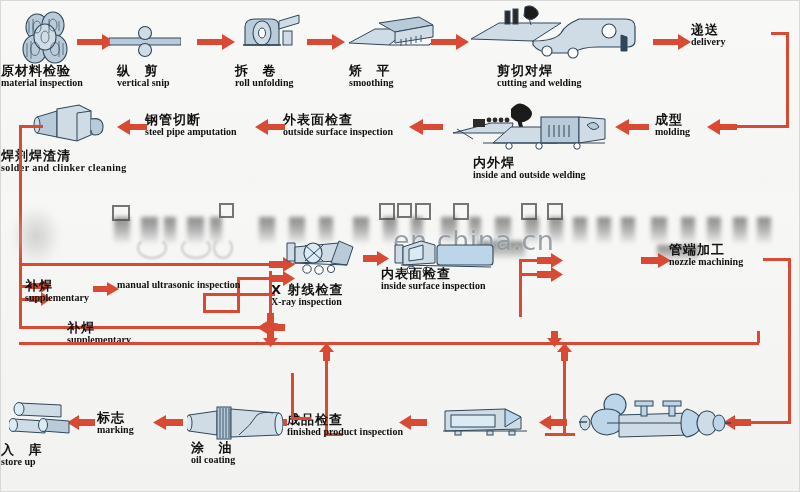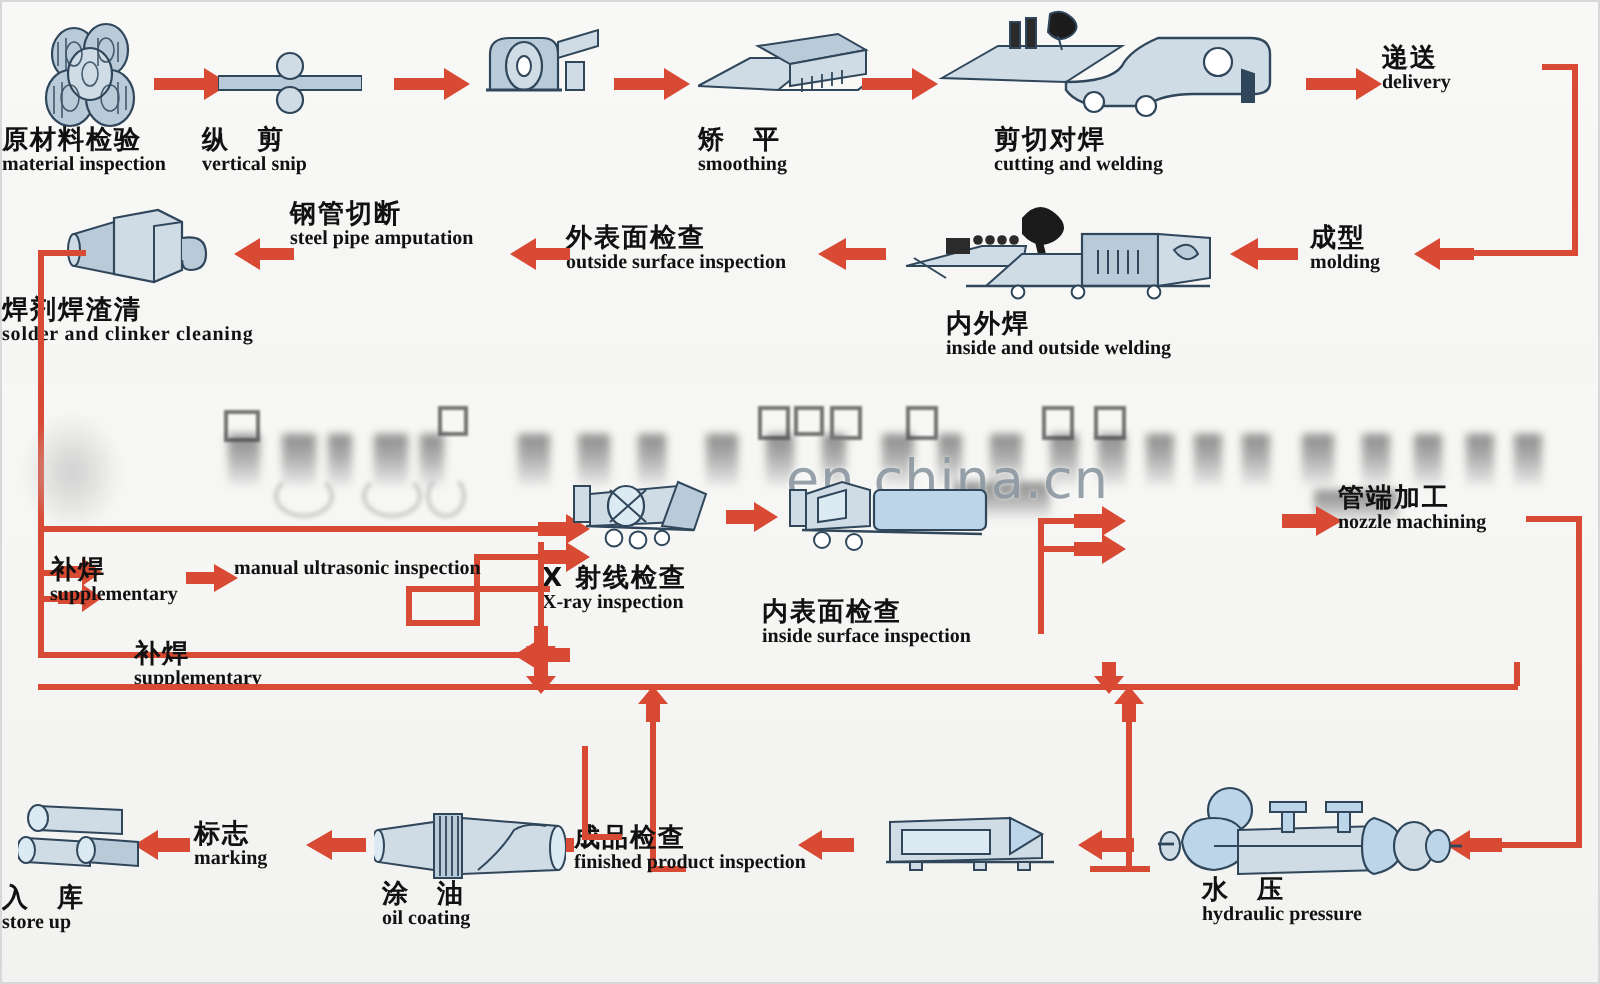--- a/index.html
+++ b/index.html
@@ -183,23 +183,27 @@
   <div class="arw" style="left:652px;top:33px;">
     <svg width="38" height="16" viewBox="0 0 38 16">
         <path d="M0 5 H25 V0 L38 8 L25 16 V11 H0 Z" fill="#d94a35"></path>
       </svg>
   </div>
 
   <div class="node" style="left:0px;top:63px;width:128px;">
     <div class="cn">原材料检验</div>
     <div class="en">material inspection</div>
   </div>
-  <div class="node" style="left:100px;top:63px;width:86px;">
+  <div class="node" style="left:116px;top:63px;width:86px;">
     <div class="cn sp">纵 剪</div>
     <div class="en">vertical snip</div>
+  </div>
+  <div class="node" style="left:234px;top:63px;width:86px;">
+    <div class="cn sp">拆 卷</div>
+    <div class="en">roll unfolding</div>
   </div>
   <div class="node" style="left:348px;top:63px;width:86px;">
     <div class="cn sp">矫 平</div>
     <div class="en">smoothing</div>
   </div>
   <div class="node" style="left:496px;top:63px;width:132px;">
     <div class="cn">剪切对焊</div>
     <div class="en">cutting and welding</div>
   </div>
   <div class="node" style="left:690px;top:22px;width:74px;">
@@ -271,21 +275,21 @@
     <div class="cn">外表面检查</div>
     <div class="en">outside surface inspection</div>
   </div>
 
   <div class="arw" style="left:254px;top:118px;">
     <svg width="30" height="16" viewBox="0 0 30 16">
         <path d="M30 5 H13 V0 L0 8 L13 16 V11 H30 Z" fill="#d94a35"></path>
       </svg>
   </div>
 
-  <div class="node" style="left:144px;top:100px;width:110px;">
+  <div class="node" style="left:144px;top:112px;width:110px;">
     <div class="cn">钢管切断</div>
     <div class="en">steel pipe amputation</div>
   </div>
 
   <div class="arw" style="left:116px;top:118px;">
     <svg width="30" height="16" viewBox="0 0 30 16">
         <path d="M30 5 H13 V0 L0 8 L13 16 V11 H30 Z" fill="#d94a35"></path>
       </svg>
   </div>
 
@@ -404,21 +408,21 @@
           <circle cx="36" cy="38" r="4"></circle>
       </g>
     </svg>
   </div>
 
   <div class="node" style="left:270px;top:282px;width:110px;">
     <div class="cn">X 射线检查</div>
     <div class="en">X-ray inspection</div>
   </div>
 
-  <div class="node" style="left:380px;top:299px;width:132px;">
+  <div class="node" style="left:380px;top:266px;width:132px;">
     <div class="cn">内表面检查</div>
     <div class="en">inside surface inspection</div>
   </div>
 
   <div class="ln lnh" style="left:518px;top:258px;width:24px;"></div>
   <div class="arw" style="left:536px;top:252px;">
     <svg width="26" height="15" viewBox="0 0 26 15">
         <path d="M0 4 H14 V0 L26 7.5 L14 15 V11 H0 Z" fill="#d94a35"></path>
       </svg>
   </div>
@@ -542,24 +546,20 @@
         <rect x="90" y="10" width="6" height="13"></rect>
           <rect x="84" y="8" width="18" height="5"></rect>
       </g>
       <path d="M108 16 q14 4 14 14 q0 11 -14 14 q-6 -2 -6 -14 q0 -12 6 -14 Z" fill="#bcd5e8" stroke="#30475b" stroke-width="1.1"></path>
       <ellipse cx="128" cy="30" rx="10" ry="12" fill="#cfdce6" stroke="#30475b" stroke-width="1.1"></ellipse>
       <ellipse cx="140" cy="30" rx="6" ry="8" fill="#bcd5e8" stroke="#30475b" stroke-width="1"></ellipse>
       <path d="M146 30 L152 30" stroke="#30475b" stroke-width="1.4"></path>
     </svg>
   </div>
 
-  <div class="node" style="left:600px;top:438px;width:112px;">
-    <div class="cn sp">水 压</div>
-    <div class="en">hydraulic pressure</div>
-  </div>
 
   <div class="arw" style="left:538px;top:414px;">
     <svg width="28" height="15" viewBox="0 0 28 15">
         <path d="M28 4 H12 V0 L0 7.5 L12 15 V11 H28 Z" fill="#d94a35"></path>
       </svg>
   </div>
 
   <div class="ico" style="left:442px;top:404px;">
     <svg width="92" height="32" viewBox="0 0 92 32">
       <path d="M2 6 L62 4 L78 12 L78 24 L2 26 Z" fill="#cfdce6" stroke="#30475b" stroke-width="1"></path>

